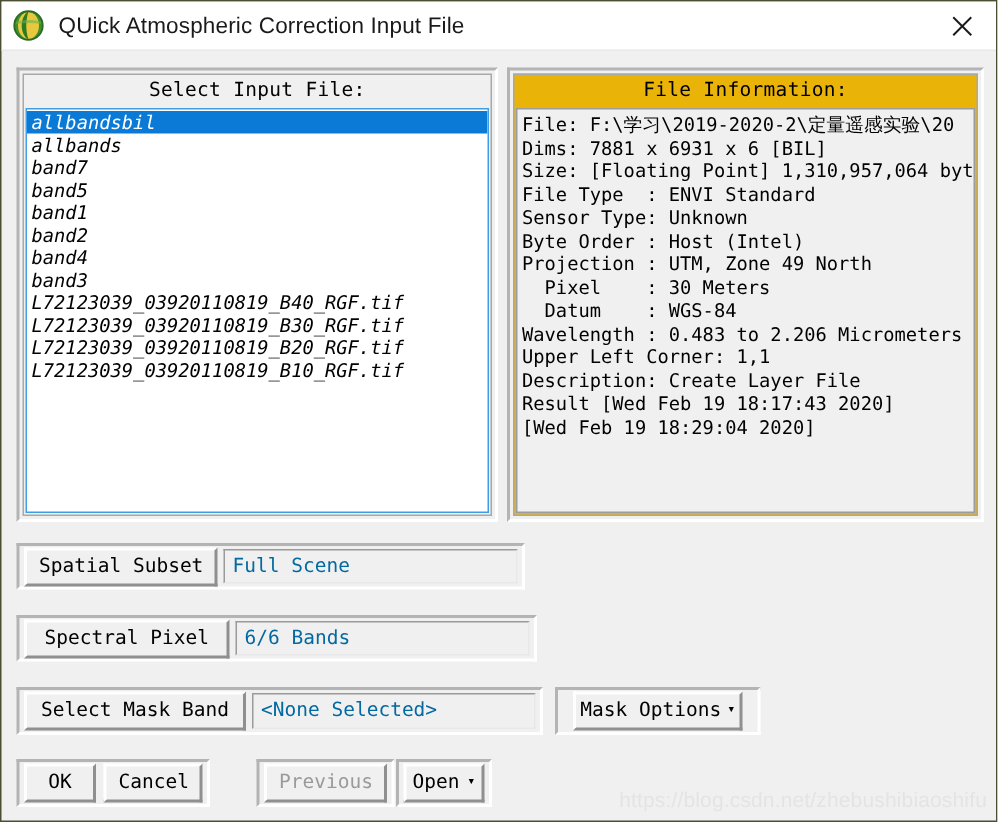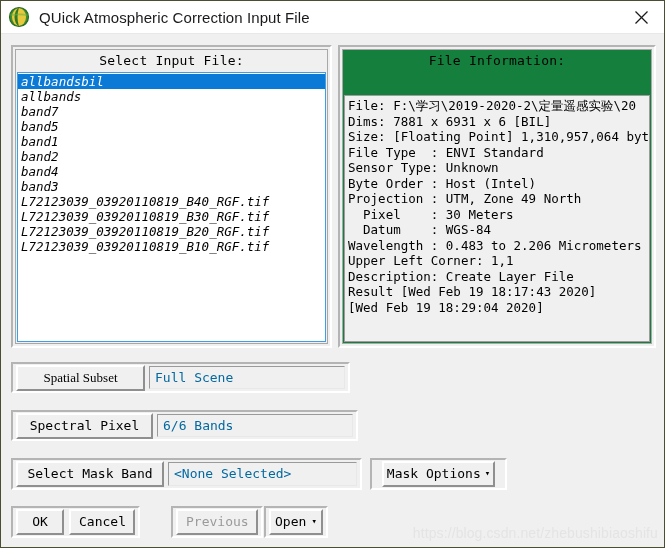--- a/index.html
+++ b/index.html
@@ -107,22 +107,22 @@
     left: 337px; top: 10px;
     width: 318px; height: 303px;
     border: 2px solid;
     border-color: #b4b4b4 #ffffff #ffffff #b4b4b4;
     background: #f0f0f0;
     padding: 2px;
   }
   #right-panel-inner {
     width: 100%; height: 100%;
     border: 1px solid #a8a8a8;
-    background: #15803d;
-    display: flex; flex-direction: column; gap: 23px;
+    background: #eab308;
+    display: flex; flex-direction: column;
   }
   #fileinfo {
     flex: 1 1 auto;
     margin: 0 1px 1px 1px;
     background: #f0f0f0;
     border: 1px solid #9c9c9c;
     overflow: hidden;
     padding: 2px 0 0 3px;
   }
   .info-row {
@@ -166,21 +166,21 @@
     background: #f0f0f0;
     border: 1px solid;
     border-color: #9a9a9a #e8e8e8 #e8e8e8 #9a9a9a;
     padding: 3px 5px 4px 5px;
     line-height: 15px;
     white-space: nowrap;
     overflow: hidden;
   }
 
   #spatial-group { left: 10px; top: 361px; width: 339px; height: 31px; }
-  #spatial-btn { width: 129px; font-family: Liberation Serif, serif; }
+  #spatial-btn { width: 129px; }
   #spatial-field { flex: 1 1 auto; margin-left: 4px; height: 23px; }
 
   #spectral-group { left: 10px; top: 409px; width: 347px; height: 31px; }
   #spectral-btn { width: 137px; }
   #spectral-field { flex: 1 1 auto; margin-left: 4px; height: 23px; }
 
   #mask-group { left: 10px; top: 457px; width: 351px; height: 32px; }
   #mask-btn { width: 148px; }
   #mask-field { flex: 1 1 auto; margin-left: 4px; height: 24px; }
 

